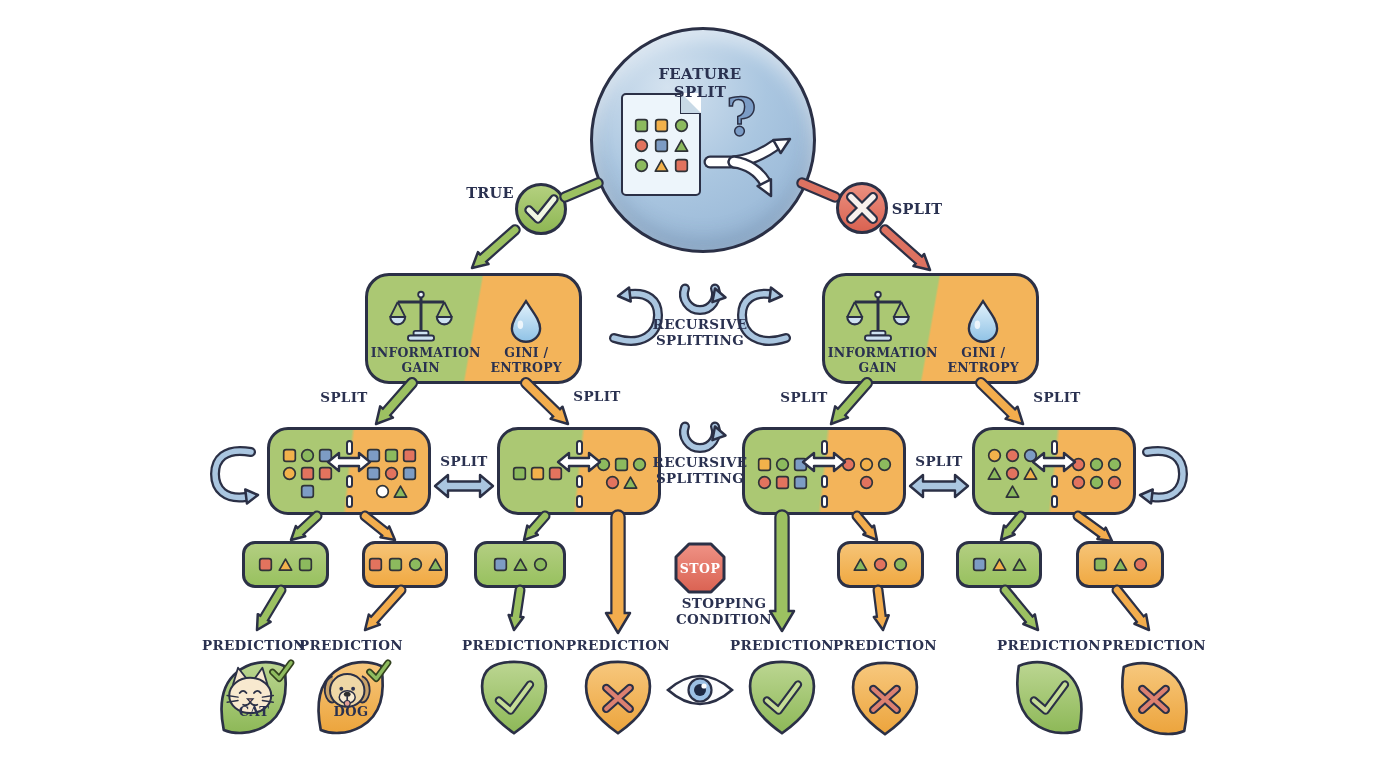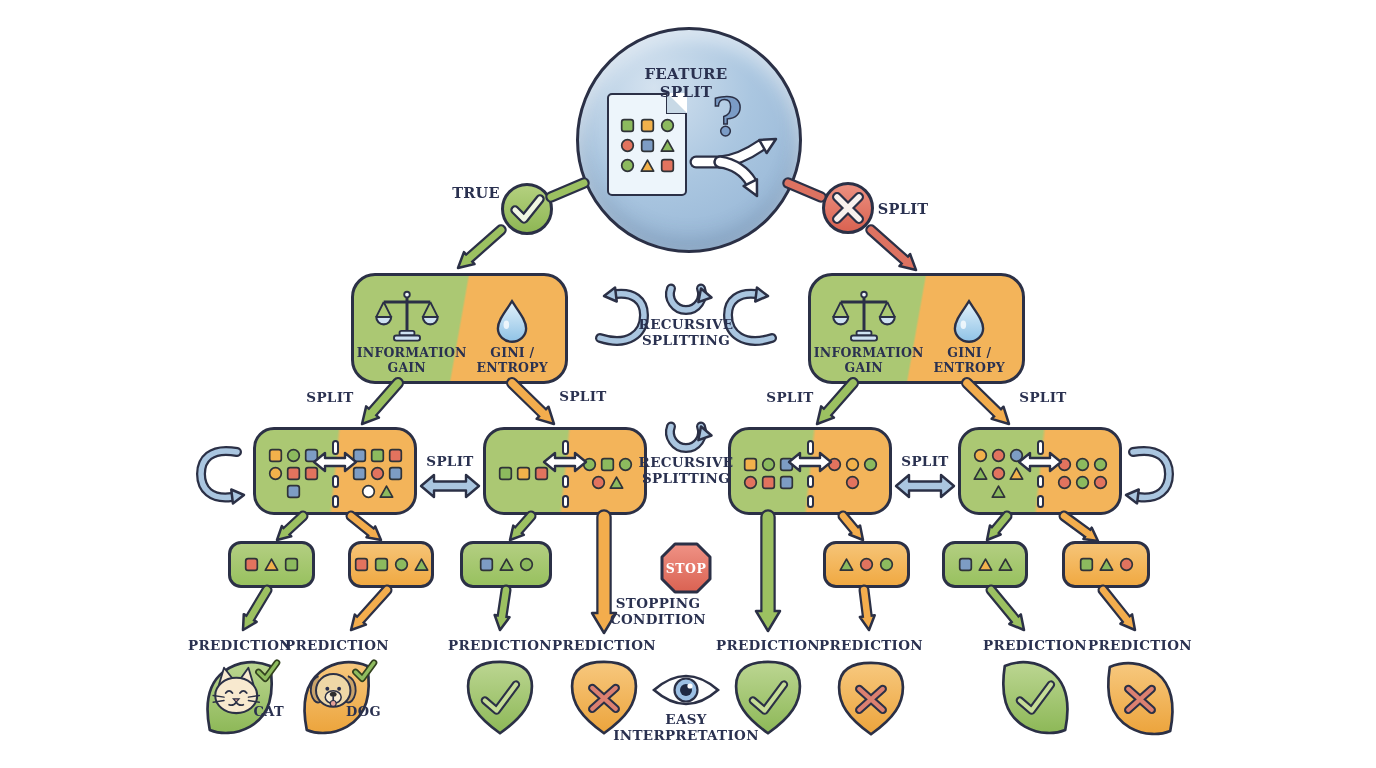--- a/index.html
+++ b/index.html
@@ -1,17 +1,17 @@
 <!DOCTYPE html>
 <html><head>
 <meta charset="utf-8">
 <style>
   html,body{margin:0;padding:0;background:#ffffff;}
   .canvas{position:relative;width:1208px;height:768px;background:#ffffff;overflow:hidden;
-          font-family:"DejaVu Serif",serif;color:#2a3150;}
+          font-family:"DejaVu Serif",serif;color:#2a3150;margin-left:14px;}
   .lbl{position:absolute;font-weight:bold;text-align:center;line-height:1.18;letter-spacing:.3px;
        color:#2a3150;z-index:6;}
   
   .root-circle{position:absolute;left:576px;top:27px;width:220px;height:220px;border-radius:50%;
       border:3.5px solid #2b3046;z-index:2;
       background:radial-gradient(circle at 34% 26%,#d4e2ef 0%,#aac6e0 45%,#8fb0d2 100%);
       box-shadow:inset 0 10px 18px rgba(255,255,255,.55), inset 0 -12px 20px rgba(43,60,90,.18);}
   .doc{position:absolute;left:607px;top:93px;width:80px;height:103px;background:#edf5fb;
       border:2.5px solid #2b3046;border-radius:5px;z-index:3;
       display:flex;flex-wrap:wrap;gap:5px;align-items:center;justify-content:center;
@@ -39,21 +39,21 @@
   .half.l{left:5px;} .half.r{right:5px;}
   .dash{position:absolute;left:calc(50% - 3.5px);width:7px;background:#ffffff;
       border:2px solid #2b3046;border-radius:4px;box-sizing:border-box;}
   
   .leaf-box{position:absolute;top:541px;height:47px;border:3px solid #2b3046;border-radius:13px;
       display:flex;align-items:center;justify-content:center;gap:5px;z-index:2;box-sizing:border-box;}
   .bg-green{background:linear-gradient(180deg,#b3ce81,#98c15f);}
   .bg-orange{background:linear-gradient(180deg,#f6c477,#f0a942);}
   
   .pred{position:absolute;width:88px;height:84px;z-index:3;}
-  .animal-lbl{position:absolute;left:0;right:0;top:48px;text-align:right;font-weight:bold;
+  .animal-lbl{position:absolute;left:0;right:0;top:48px;text-align:center;font-weight:bold;
       font-size:13px;letter-spacing:.4px;color:#2a3150;}
   .icon-abs{position:absolute;z-index:4;}
   #edges{position:absolute;left:0;top:0;width:1376px;height:768px;z-index:5;pointer-events:none;}
   svg text{font-family:"DejaVu Serif",serif;font-weight:bold;}
 </style>
 </head>
 <body>
 
 <div class="canvas">
 
@@ -432,29 +432,28 @@
       </svg>
       <svg width="15" height="15" viewBox="0 0 16 16">
         <circle cx="8" cy="8" r="6.2" fill="#e2735e" stroke="#2f3338" stroke-width="1.8" stroke-linejoin="round"></circle>
       </svg>
     </div>
 
   <svg class="icon-abs" style="left:659px;top:541px;" width="54" height="54" viewBox="0 0 54 54">
     <polygon points="16,3 38,3 51,16 51,38 38,51 16,51 3,38 3,16" fill="url(#gStop)" stroke="#2b3046" stroke-width="3" stroke-linejoin="round"></polygon>
     <text x="27" y="32" text-anchor="middle" font-size="12.5" fill="#ffffff" letter-spacing="0.5">STOP</text>
   </svg>
-  <div class="lbl" style="left:588px;top:596px;width:140px;font-size:13.5px;">STOPPING CONDITION</div>
+  <div class="lbl" style="left:640px;top:596px;width:140px;font-size:13.5px;">STOPPING CONDITION</div>
 
   <svg class="icon-abs" style="left:650px;top:670px;" width="72" height="40" viewBox="0 0 72 40">
     <path d="M 4 20 Q 36 -8 68 20 Q 36 48 4 20 Z" fill="#fdfdfd" stroke="#2b3046" stroke-width="2.6"></path>
     <circle cx="36" cy="20" r="11.5" fill="#9cc0e4" stroke="#2b3046" stroke-width="2.2"></circle>
     <circle cx="36" cy="20" r="6" fill="#1f2a44"></circle>
     <circle cx="40" cy="16" r="2.6" fill="#ffffff"></circle>
   </svg>
-  <div class="lbl" style="left:611px;top:712px;width:150px;font-size:13.5px;">EASY INTERPRETATION</div>
 
   <div class="lbl" style="left:185px;top:638px;width:110px;font-size:13.5px;">PREDICTION</div>
   <div class="lbl" style="left:282px;top:638px;width:110px;font-size:13.5px;">PREDICTION</div>
   <div class="lbl" style="left:445px;top:638px;width:110px;font-size:13.5px;">PREDICTION</div>
   <div class="lbl" style="left:549px;top:638px;width:110px;font-size:13.5px;">PREDICTION</div>
   <div class="lbl" style="left:713px;top:638px;width:110px;font-size:13.5px;">PREDICTION</div>
   <div class="lbl" style="left:816px;top:638px;width:110px;font-size:13.5px;">PREDICTION</div>
   <div class="lbl" style="left:980px;top:638px;width:110px;font-size:13.5px;">PREDICTION</div>
   <div class="lbl" style="left:1085px;top:638px;width:110px;font-size:13.5px;">PREDICTION</div>
 

